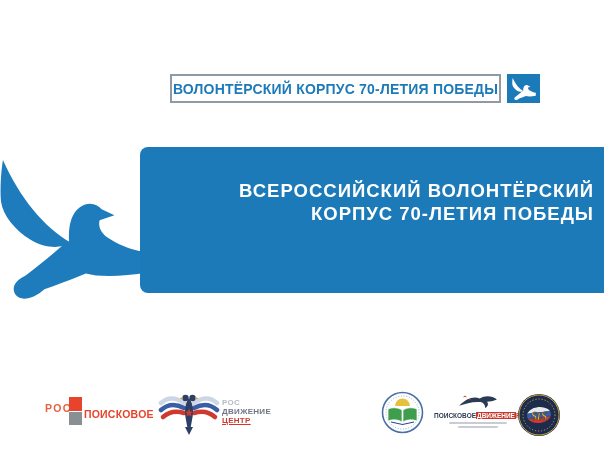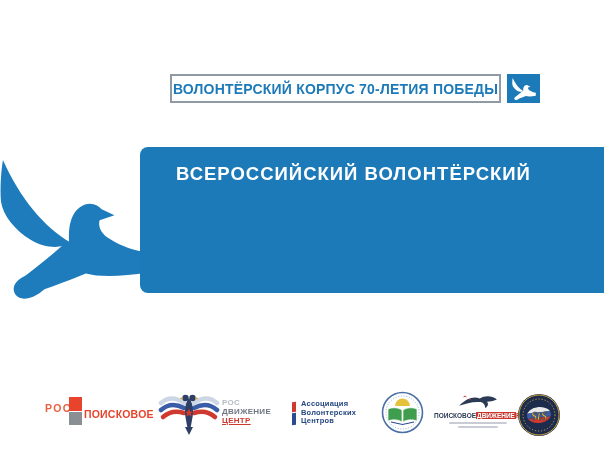--- a/index.html
+++ b/index.html
@@ -18,21 +18,21 @@
   .badge-square{
     width:33px;height:29px;background:#1d7ab8;display:flex;align-items:center;justify-content:center;
   }
   .badge-square svg{width:24px;height:26px;display:block;}
   
   .big-dove{position:absolute;left:0;top:148px;width:148px;height:163px;}
   
   .banner{
     position:absolute;left:140px;top:147px;right:0;height:146px;
     background:#1d7ab8;border-radius:8px 0 0 8px;
-    box-sizing:border-box;padding:16px 10px 0 36px;
+    box-sizing:border-box;padding:33px 10px 0 36px;text-align:right;
   }
   .banner .line{
     color:#ffffff;font-weight:bold;font-size:18.5px;line-height:22.5px;
     letter-spacing:1px;white-space:nowrap;
   }
   
   .logo{position:absolute;}
   
   .rosmol{left:45px;top:397px;width:96px;height:33px;}
   .rm-ros{position:absolute;left:0;top:5px;font-size:10.5px;font-weight:bold;color:#e8603f;letter-spacing:1.4px;}
@@ -82,20 +82,21 @@
 </svg>
 
 <div class="canvas">
 
   <svg class="big-dove" viewBox="0 0 150 165">
     <use href="#dove-shape" fill="#1e7cbc"></use>
   </svg>
 
   <div class="banner">
     <div class="line">ВСЕРОССИЙСКИЙ ВОЛОНТЁРСКИЙ</div>
+    <div class="line">КОРПУС 70-ЛЕТИЯ ПОБЕДЫ</div>
   </div>
 
   <div class="top-badge-row">
     <div class="badge-box">
       <span>ВОЛОНТЁРСКИЙ КОРПУС 70-ЛЕТИЯ ПОБЕДЫ</span>
     </div>
     <div class="badge-square">
       <svg viewBox="0 0 150 165">
         <use href="#dove-shape" fill="#ffffff"></use>
       </svg>
@@ -125,31 +126,20 @@
       <path d="M 27 36 L 31 44 L 35 36 Z" fill="#2e3f66"></path>
       <polygon points="31,17.5 32.2,20.6 34.8,20.8 32.9,22.6 33.5,25.4 31,23.9 28.5,25.4 29.1,22.6 27.2,20.8 29.8,20.6" fill="#cf3a30"></polygon>
     </svg>
     <div class="pt-text">
       <div class="pt-ros">РОС</div>
       <div class="pt-patriot">ДВИЖЕНИЕ</div>
       <div class="pt-centr">ЦЕНТР</div>
     </div>
   </div>
 
-  <div class="logo avc">
-    <div class="avc-flag">
-      <div class="f-red"></div>
-        <div class="f-blue"></div>
-    </div>
-    <div class="avc-text">
-      <div>Ассоциация</div>
-      <div>Волонтерских</div>
-      <div>Центров</div>
-    </div>
-  </div>
 
   <div class="logo emblem">
     <svg width="43" height="43" viewBox="0 0 43 43">
       <circle cx="21.5" cy="21.5" r="20" fill="#ffffff" stroke="#4a6fa5" stroke-width="1.6"></circle>
       <circle cx="21.5" cy="21.5" r="16.5" fill="none" stroke="#8fb3d9" stroke-width="1" stroke-dasharray="1 1.7"></circle>
       <path d="M 14 15 A 7.5 7.5 0 0 1 29 15 Z" fill="#e6c13c"></path>
       <path d="M 7 18 C 12 16, 17 16.5, 21 19 L 21 31 C 17 28.5, 12 28, 7 30 Z" fill="#3f9e4d" stroke="#ffffff" stroke-width="0.7"></path>
       <path d="M 36 18 C 31 16, 26 16.5, 22 19 L 22 31 C 26 28.5, 31 28, 36 30 Z" fill="#3f9e4d" stroke="#ffffff" stroke-width="0.7"></path>
       <path d="M 10 31 L 21.5 33.5 L 33 31" fill="none" stroke="#2b4b8f" stroke-width="1.2"></path>
     </svg>

